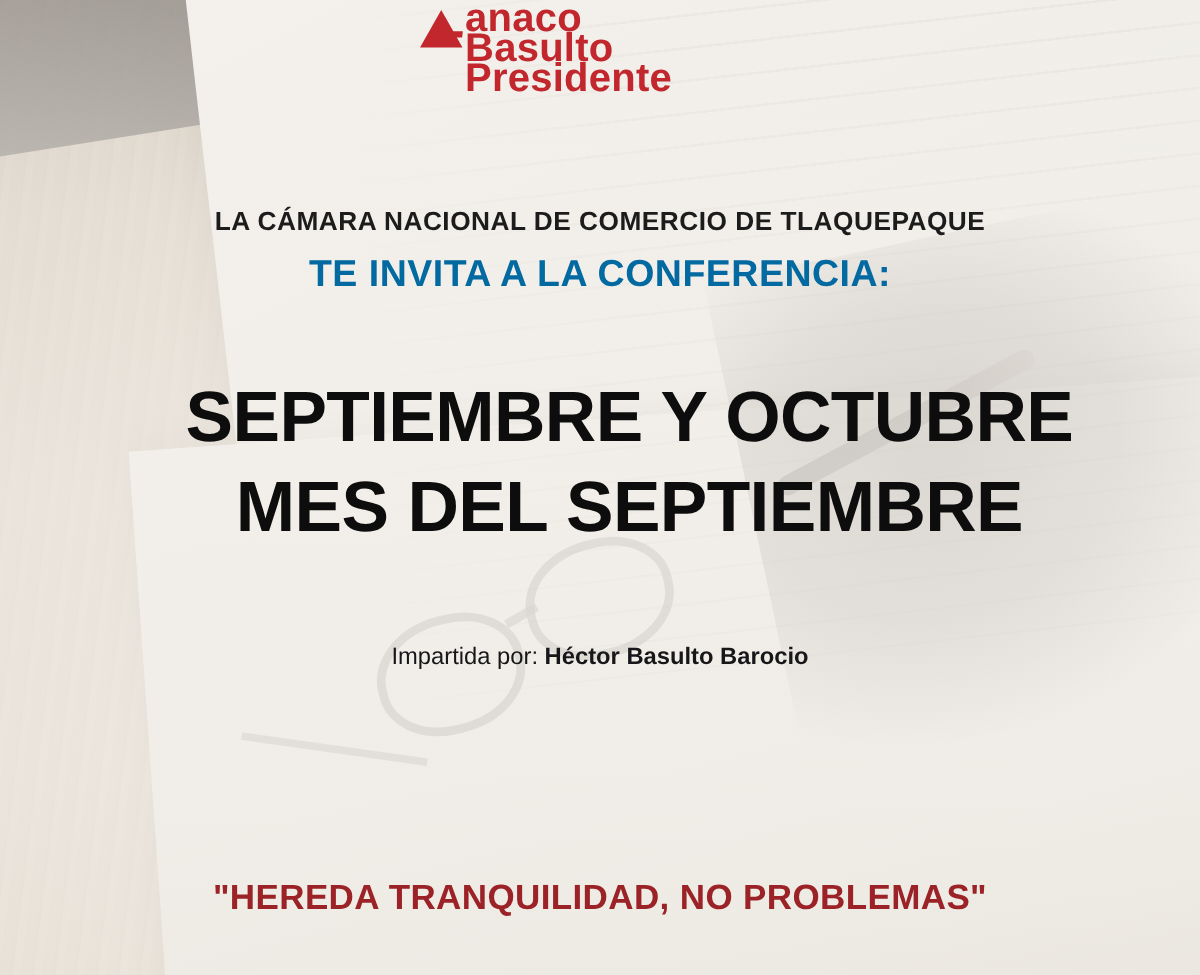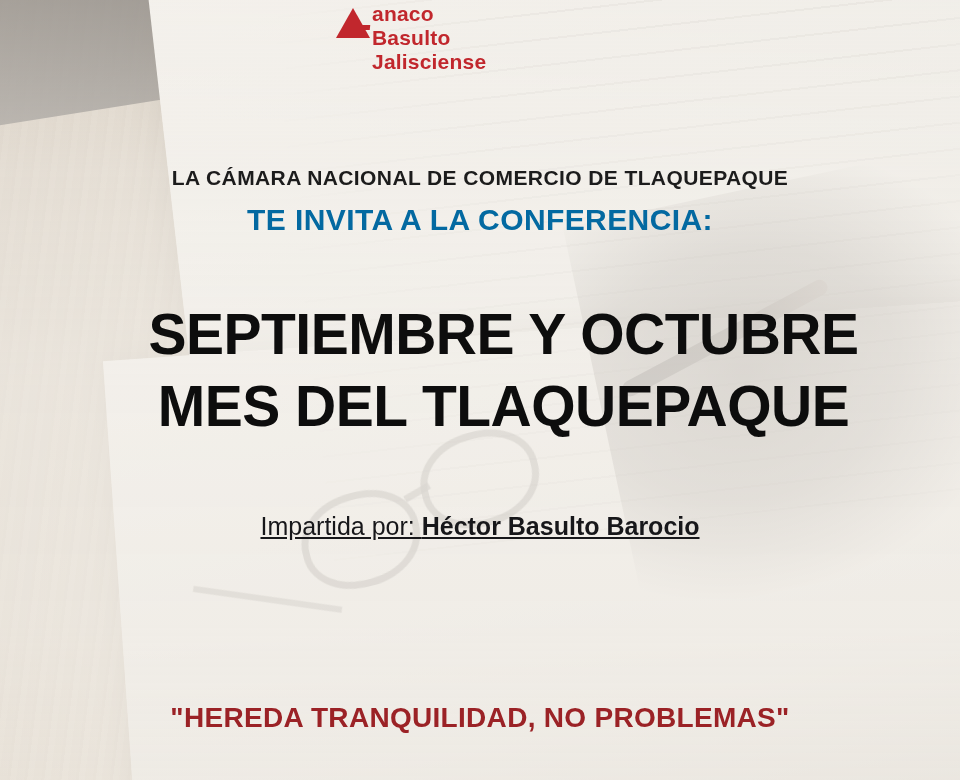--- a/index.html
+++ b/index.html
@@ -149,21 +149,21 @@
   }
   .logo-mark .bar {
     position: absolute; left: 8px; top: 21px;
     width: 26px; height: 5px;
     background: #c1272d;
     transform: skewX(-6deg);
   }
   .logo-text {
     font-family: "Liberation Sans", sans-serif;
     font-weight: 700;
-    font-size: 21px;
+    font-size: 32px;
     line-height: 24px;
     color: #c1272d;
     letter-spacing: .2px;
     padding-left: 20px;
   }
 
   
   .invite {
     position: absolute;
     top: 158px; left: 0; right: 0;
@@ -193,24 +193,23 @@
     letter-spacing: -0.5px;
     padding-left: 47px;
   }
 
   .speaker {
     position: absolute;
     top: 508px; left: 0; right: 0;
     color: #17171a;
   }
   .speaker .line1 {
-    font-size: 25px;
+    font-size: 19px;
     font-weight: 400;
     line-height: 36px;
-    text-decoration: underline;
   }
   .speaker .line1 b { font-weight: 700; }
   .speaker .line2 {
     font-size: 25px;
     font-weight: 400;
     line-height: 40px;
   }
 
   .slogan {
     position: absolute;
@@ -245,32 +244,32 @@
   <div class="content">
 
     <div class="logo">
       <div class="logo-mark">
         <div class="tri"></div>
         <div class="bar"></div>
       </div>
       <div class="logo-text">
         <div>anaco</div>
         <div>Basulto</div>
-        <div>Jalisciense</div>
+        <div>Presidente</div>
       </div>
     </div>
 
     <div class="invite">
       <div class="l1">LA CÁMARA NACIONAL DE COMERCIO DE TLAQUEPAQUE</div>
       <div class="l2">TE INVITA A LA CONFERENCIA:</div>
     </div>
 
     <div class="title">
       <div>SEPTIEMBRE Y OCTUBRE</div>
-      <div>MES DEL TLAQUEPAQUE</div>
+      <div>MES DEL SEPTIEMBRE</div>
     </div>
 
     <div class="speaker">
       <div class="line1">
         <span>Impartida por: </span><b>Héctor Basulto Barocio</b>
       </div>
     </div>
 
     <div class="slogan">"HEREDA TRANQUILIDAD, NO PROBLEMAS"</div>
 

